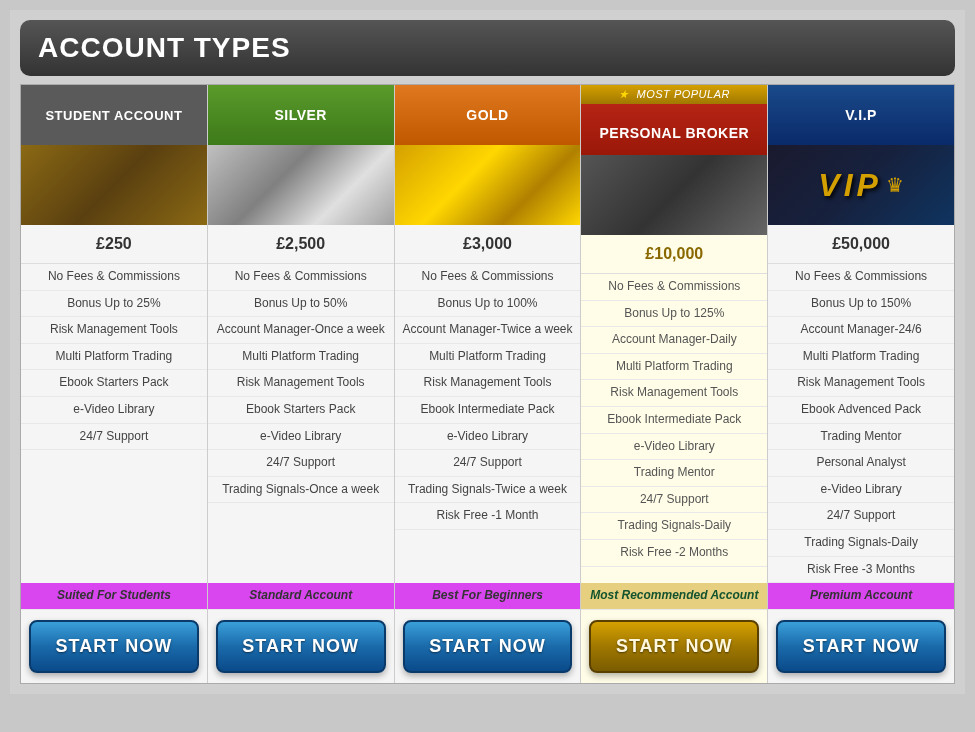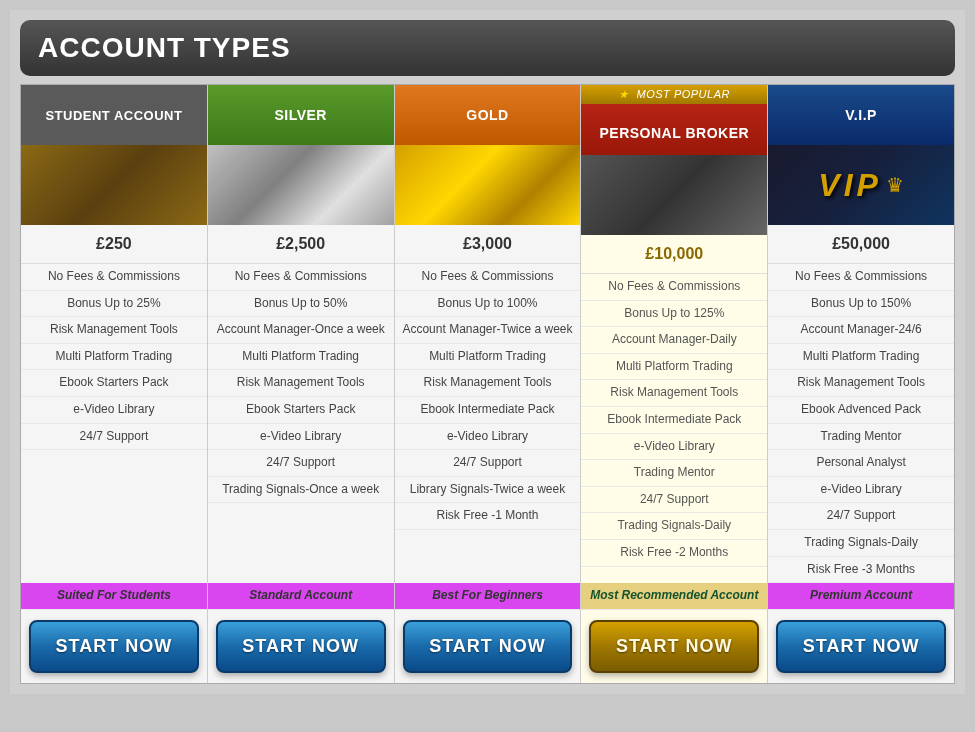--- a/index.html
+++ b/index.html
@@ -252,21 +252,21 @@
       <div class="col-image col-image-gold"></div>
       <div class="price-row">£3,000</div>
       <div class="feature-row">No Fees &amp; Commissions</div>
       <div class="feature-row">Bonus Up to 100%</div>
       <div class="feature-row">Account Manager-Twice a week</div>
       <div class="feature-row">Multi Platform Trading</div>
       <div class="feature-row">Risk Management Tools</div>
       <div class="feature-row">Ebook Intermediate Pack</div>
       <div class="feature-row">e-Video Library</div>
       <div class="feature-row">24/7 Support</div>
-      <div class="feature-row">Library Signals-Twice a week</div>
+      <div class="feature-row">Trading Signals-Twice a week</div>
       <div class="feature-row">Risk Free -1 Month</div>
       <div class="col-spacer"></div>
       <div class="feature-row italic-bold">Best For Beginners</div>
       <div class="cta-area">
         <button class="start-btn">START NOW</button>
       </div>
     </div>
 
     <div class="col personal">
       <div class="col-header personal">

